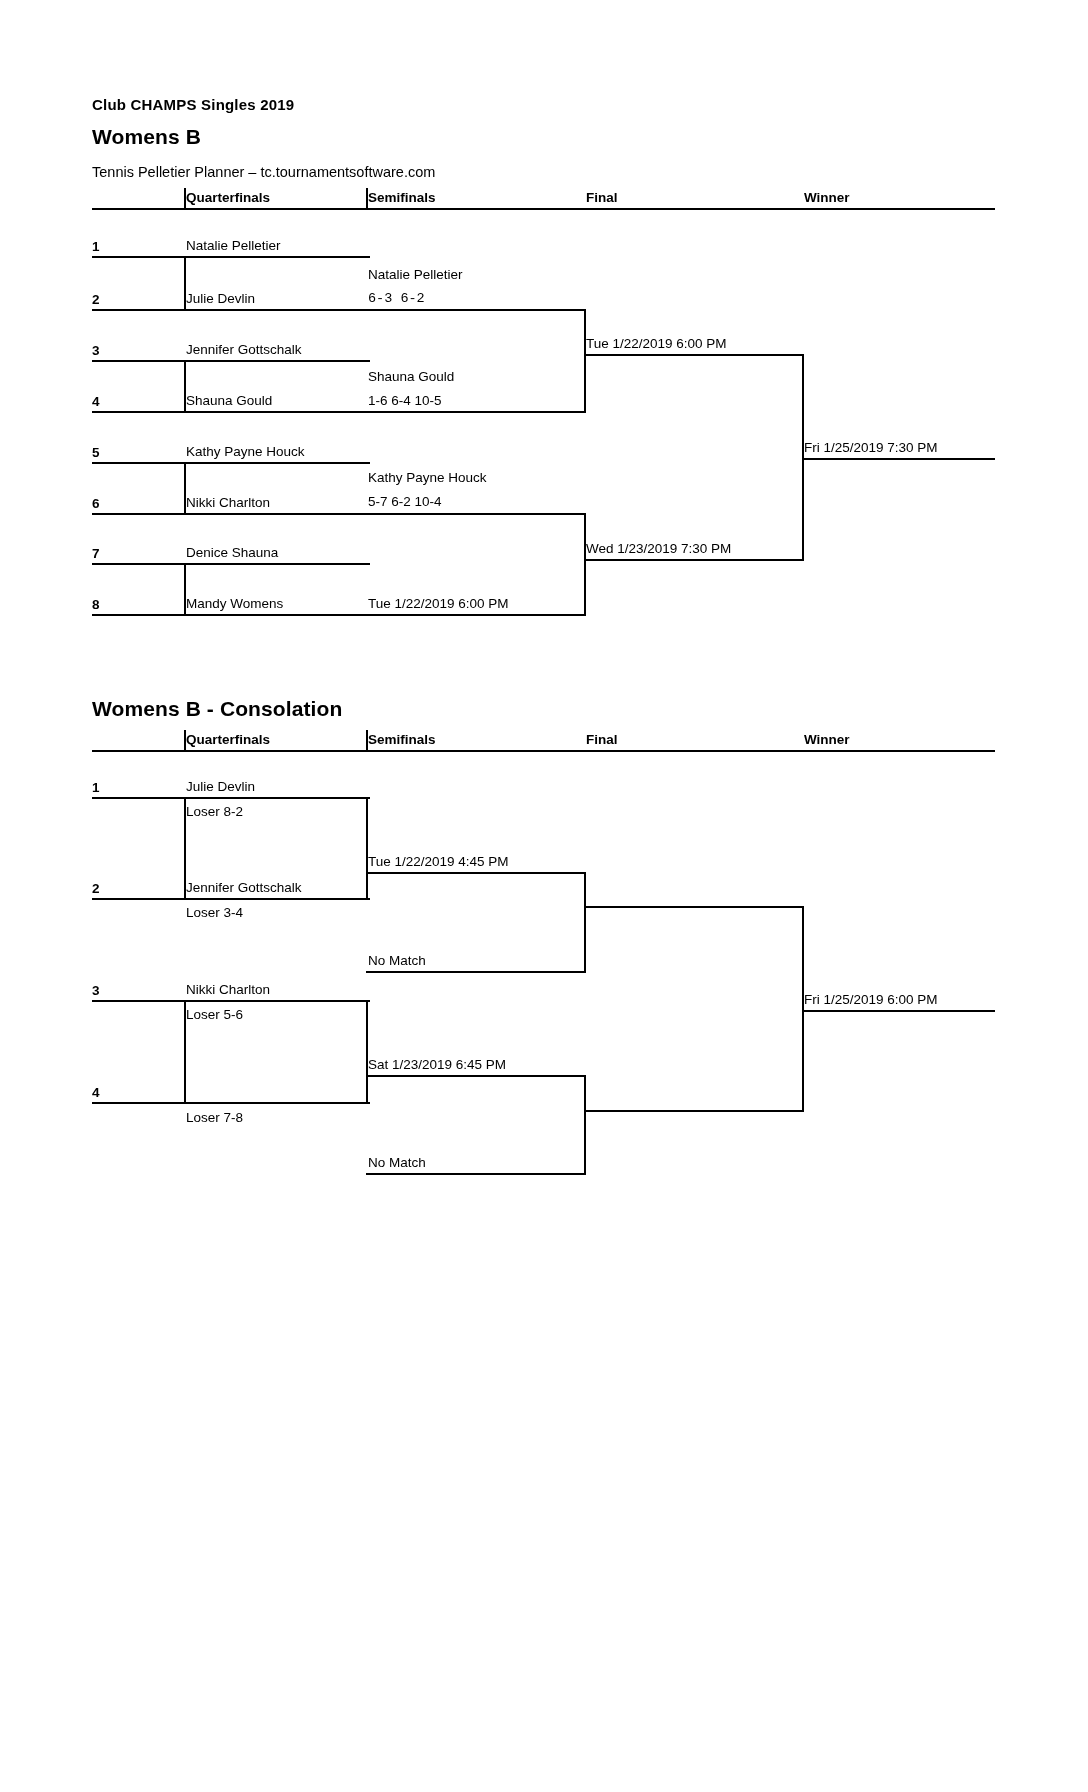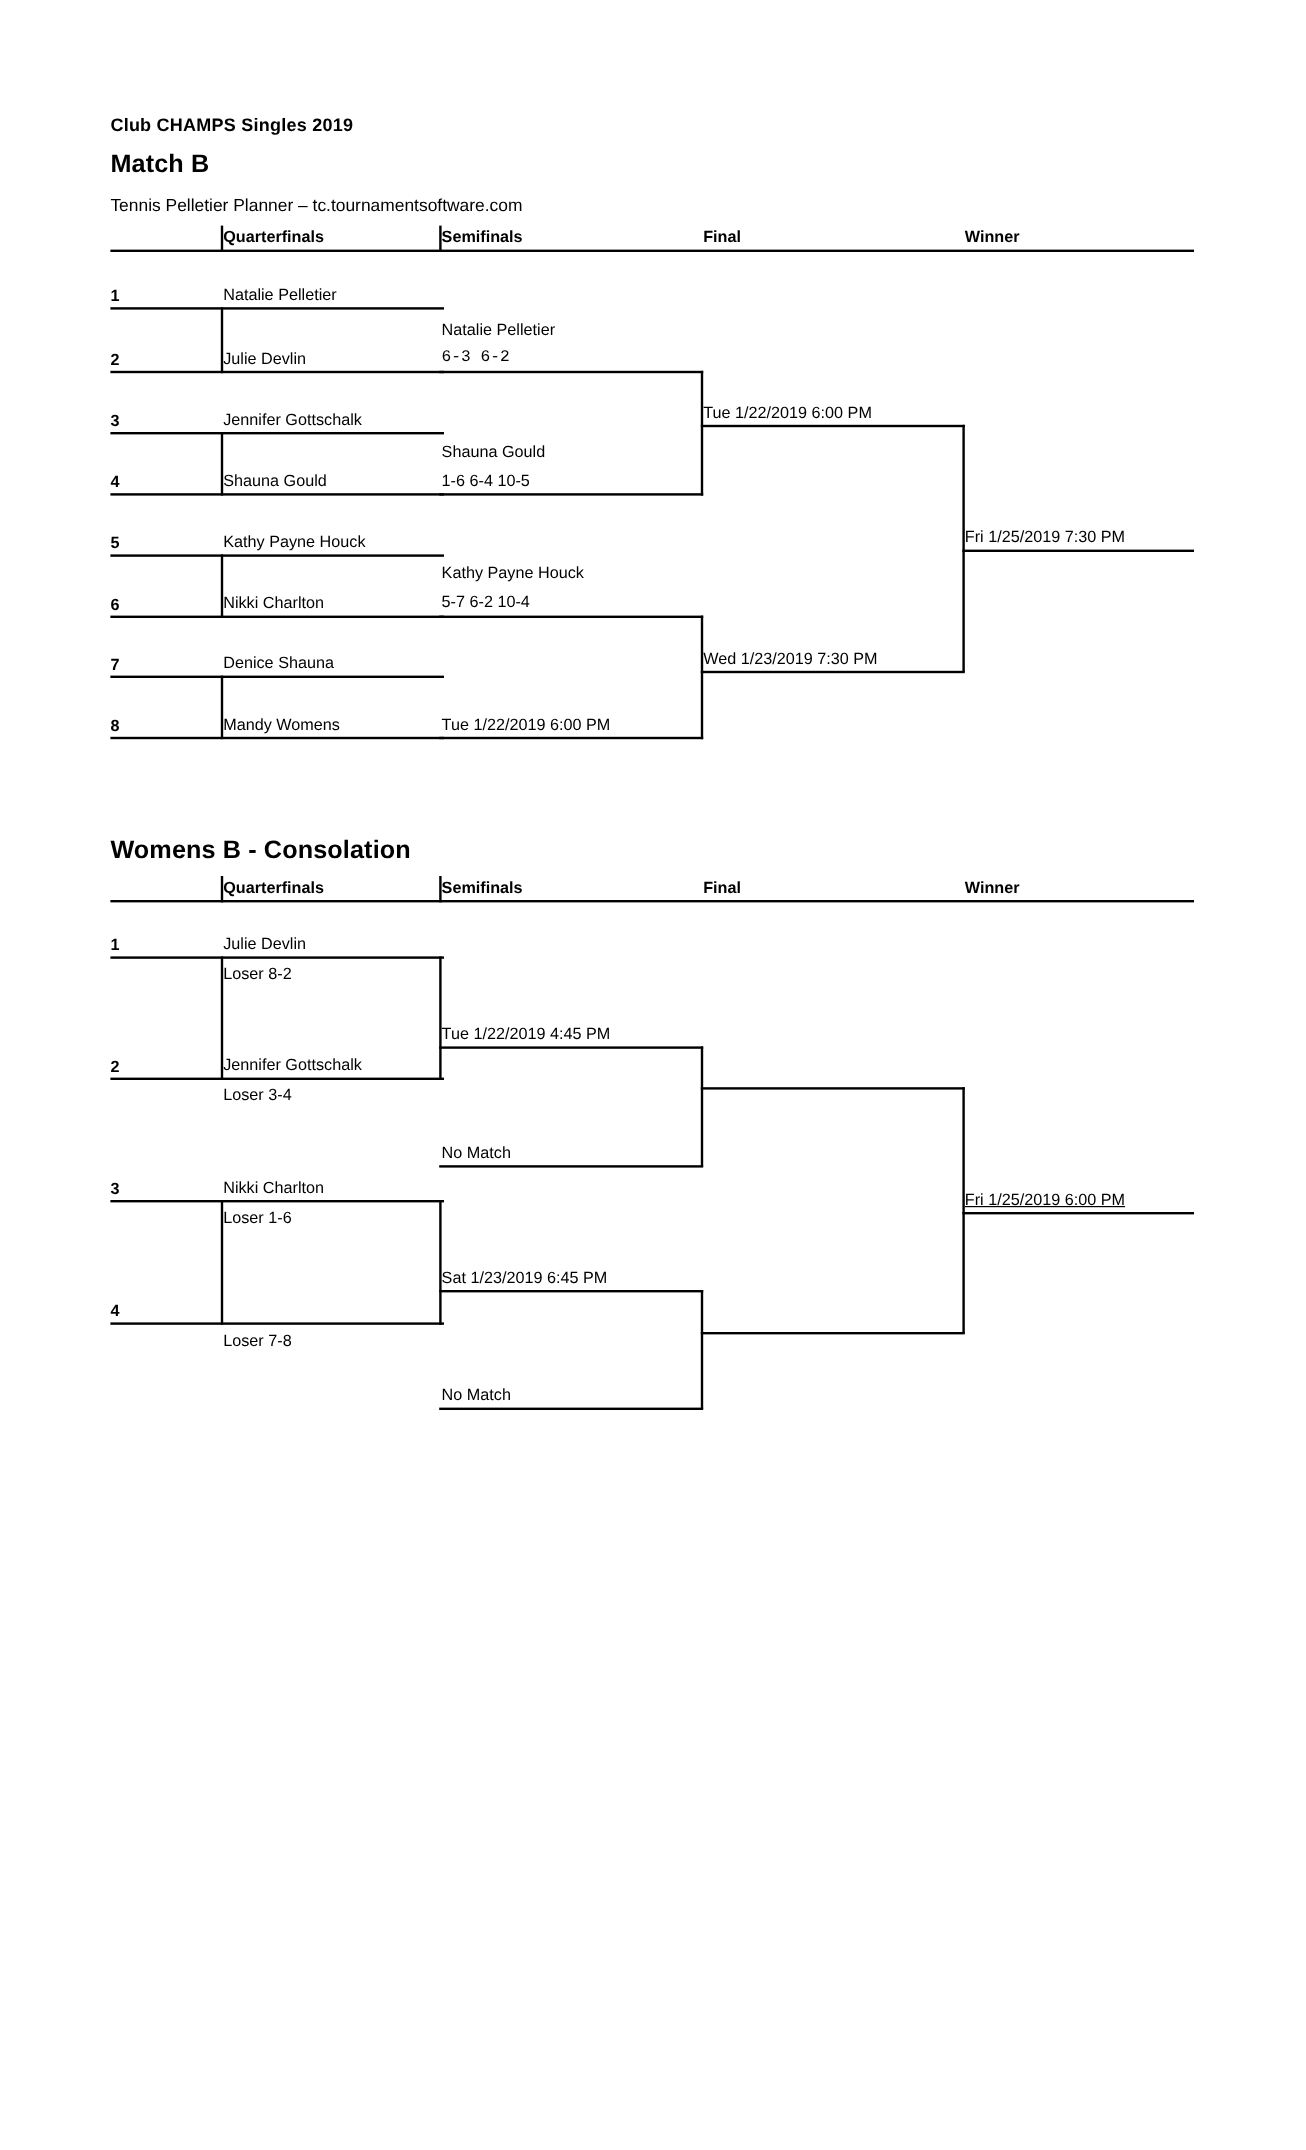--- a/index.html
+++ b/index.html
@@ -66,21 +66,21 @@
     font-size: 13.5px;
     font-weight: bold;
   }
 </style>
 </head>
 <body>
 
 <div class="page">
 
   <div class="abs doc-title">Club CHAMPS Singles 2019</div>
-  <div class="abs section-title" style="left:92px; top:125px;">Match B</div>
+  <div class="abs section-title" style="left:92px; top:125px;">Womens B</div>
   <div class="abs subtitle">Tennis Pelletier Planner – tc.tournamentsoftware.com</div>
 
   <div class="abs col-head" style="left:186px; top:190px;">Quarterfinals</div>
   <div class="abs col-head" style="left:368px; top:190px;">Semifinals</div>
   <div class="abs col-head" style="left:586px; top:190px;">Final</div>
   <div class="abs col-head" style="left:804px; top:190px;">Winner</div>
 
   <div class="abs hline" style="left:92px; top:208px; width:903px;"></div>
 
   <div class="abs vline" style="left:184px; top:188px; height:22px;"></div>
@@ -172,21 +172,21 @@
   <div class="abs cell" style="left:186px; top:779px;">Julie Devlin</div>
   <div class="abs hline" style="left:92px; top:797px; width:278px;"></div>
   <div class="abs cell" style="left:186px; top:804px;">Loser  8-2</div>
 
   <div class="abs cell" style="left:186px; top:880px;">Jennifer Gottschalk</div>
   <div class="abs hline" style="left:92px; top:898px; width:278px;"></div>
   <div class="abs cell" style="left:186px; top:905px;">Loser  3-4</div>
 
   <div class="abs cell" style="left:186px; top:982px;">Nikki Charlton</div>
   <div class="abs hline" style="left:92px; top:1000px; width:278px;"></div>
-  <div class="abs cell" style="left:186px; top:1007px;">Loser  1-6</div>
+  <div class="abs cell" style="left:186px; top:1007px;">Loser  5-6</div>
 
   <div class="abs cell" style="left:186px; top:1084px;"></div>
   <div class="abs hline" style="left:92px; top:1102px; width:278px;"></div>
   <div class="abs cell" style="left:186px; top:1110px;">Loser  7-8</div>
 
   <div class="abs vline" style="left:184px; top:797px; height:103px;"></div>
   <div class="abs vline" style="left:184px; top:1000px; height:104px;"></div>
   <div class="abs vline" style="left:366px; top:797px; height:103px;"></div>
   <div class="abs vline" style="left:366px; top:1000px; height:104px;"></div>
 
@@ -200,16 +200,16 @@
   <div class="abs cell" style="left:368px; top:1155px;">No Match</div>
   <div class="abs hline" style="left:366px; top:1173px; width:220px;"></div>
 
   <div class="abs vline" style="left:584px; top:872px; height:100px;"></div>
   <div class="abs vline" style="left:584px; top:1075px; height:99px;"></div>
 
   <div class="abs hline" style="left:584px; top:906px; width:220px;"></div>
   <div class="abs hline" style="left:584px; top:1110px; width:220px;"></div>
   <div class="abs vline" style="left:802px; top:906px; height:205px;"></div>
 
-  <div class="abs cell" style="left:804px; top:992px;text-decoration:underline;">Fri 1/25/2019 6:00 PM</div>
+  <div class="abs cell" style="left:804px; top:992px;">Fri 1/25/2019 6:00 PM</div>
   <div class="abs hline" style="left:802px; top:1010px; width:193px;"></div>
 
 </div>
 
 </body></html>

